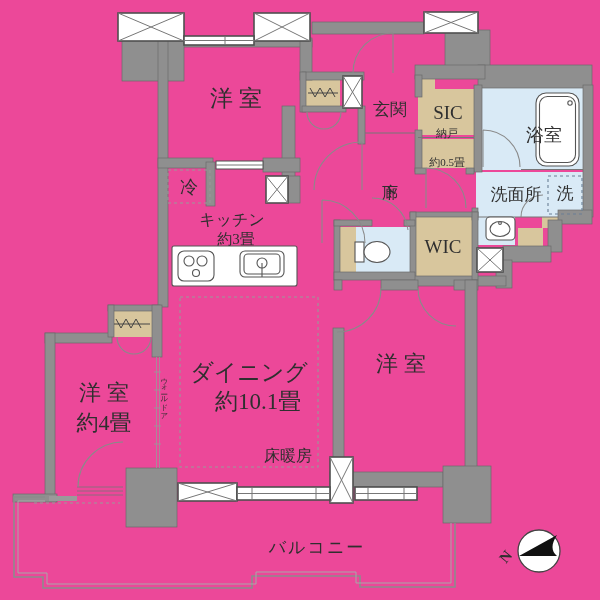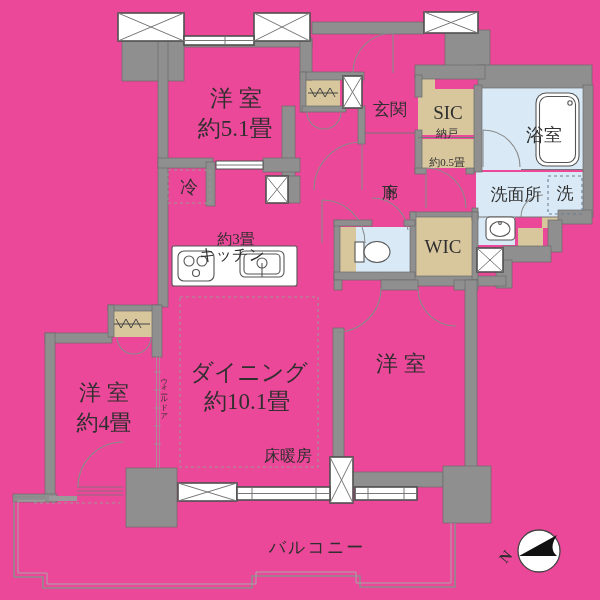--- a/index.html
+++ b/index.html
@@ -176,26 +176,25 @@
     <path d="M45,501 L18,501 L18,573 L47,573 L47,584 L256,584 L256,572 L356,572 L356,583 L451,583 L451,523" stroke="#a8a8a8" stroke-width="1"></path>
   </g>
 
   <g>
     <circle cx="539" cy="551" r="21" fill="#fff" stroke="#444" stroke-width="1.3"></circle>
     <path d="M519,556 L557,535 C551,544 551,551 557,556 Z" fill="#111"></path>
   </g>
 </svg>
 
   <div class="lbl sp" style="left:239px;top:98px;font-size:23px;">洋室</div>
-  <div class="lbl" style="left:235px;top:128px;font-size:23px;">約5.1畳</div>
   <div class="lbl" style="left:189px;top:187px;font-size:18px;">冷</div>
-  <div class="lbl" style="left:232px;top:220px;font-size:16px;margin-top:35px;">キッチン</div>
+  <div class="lbl" style="left:232px;top:220px;font-size:16px;">キッチン</div>
   <div class="lbl" style="left:236px;top:239px;font-size:15px;text-align:center;">約3畳</div>
   <div class="lbl" style="left:249px;top:372px;font-size:23px;">ダイニング</div>
-  <div class="lbl" style="left:247px;top:401px;font-size:23px;">約10.1畳</div>
+  <div class="lbl" style="left:258px;top:401px;font-size:23px;">約10.1畳</div>
   <div class="lbl" style="left:288px;top:456px;font-size:16px;">床暖房</div>
   <div class="lbl sp" style="left:107px;top:393px;font-size:22px;">洋室</div>
   <div class="lbl" style="left:104px;top:423px;font-size:22px;">約4畳</div>
   <div class="lbl sp" style="left:404px;top:364px;font-size:22px;">洋室</div>
   <div class="lbl" style="left:390px;top:109px;font-size:17px;">玄関</div>
   <div class="lbl vert" style="left:390px;top:173px;font-size:16px;letter-spacing:3px;">廊下</div>
   <div class="lbl" style="left:448px;top:112px;font-size:19px;">SIC</div>
   <div class="lbl" style="left:447px;top:133px;font-size:11px;text-align:center;">納戸</div>
   <div class="lbl" style="left:447px;top:162px;font-size:11px;">約0.5畳</div>
   <div class="lbl" style="left:512px;top:135px;font-size:18px;margin-left:32px;">浴室</div>

